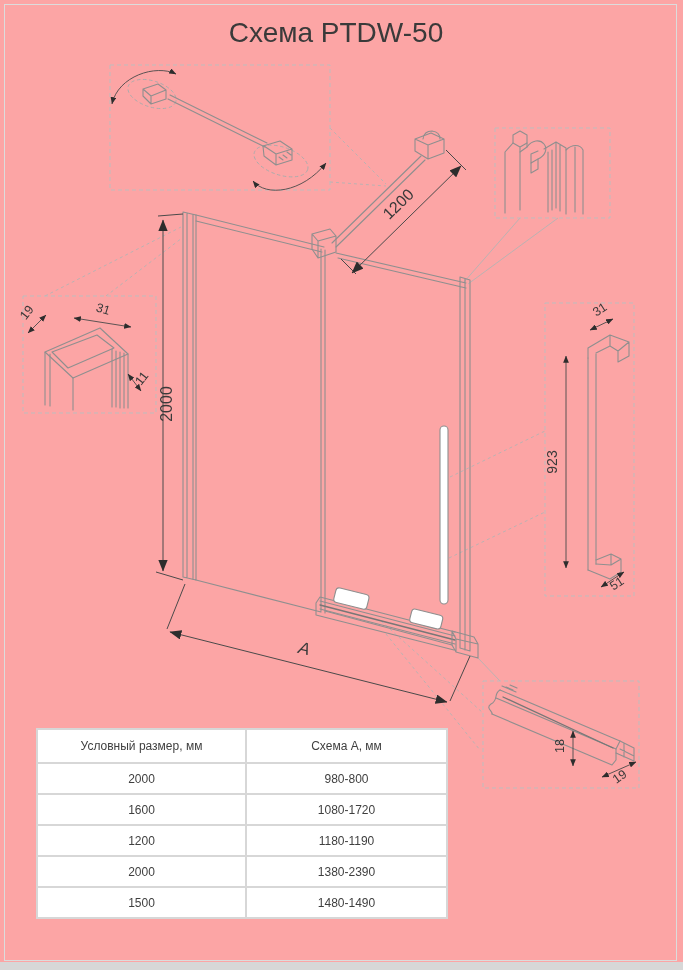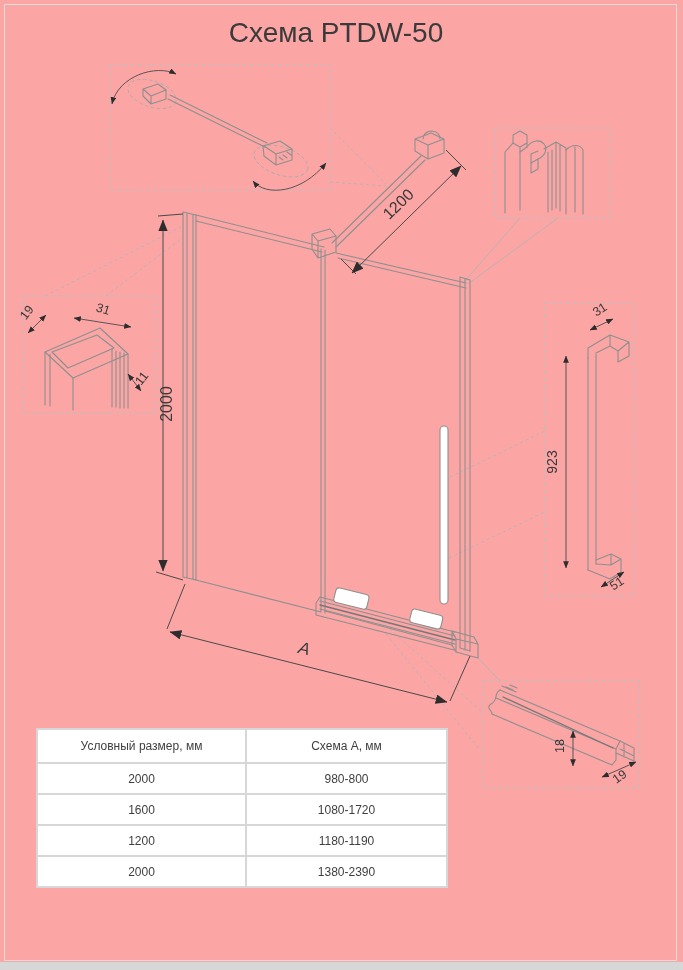--- a/index.html
+++ b/index.html
@@ -226,18 +226,22 @@
         <td>1080-1720</td>
       </tr>
       <tr>
         <td>1200</td>
         <td>1180-1190</td>
       </tr>
       <tr>
         <td>2000</td>
         <td>1380-2390</td>
       </tr>
+      <tr>
+        <td>1500</td>
+        <td>1480-1490</td>
+      </tr>
     </tbody>
   </table>
 
   <div id="page-frame"></div>
   <div id="bottom-strip"></div>
 </div>
 
 </body></html>

